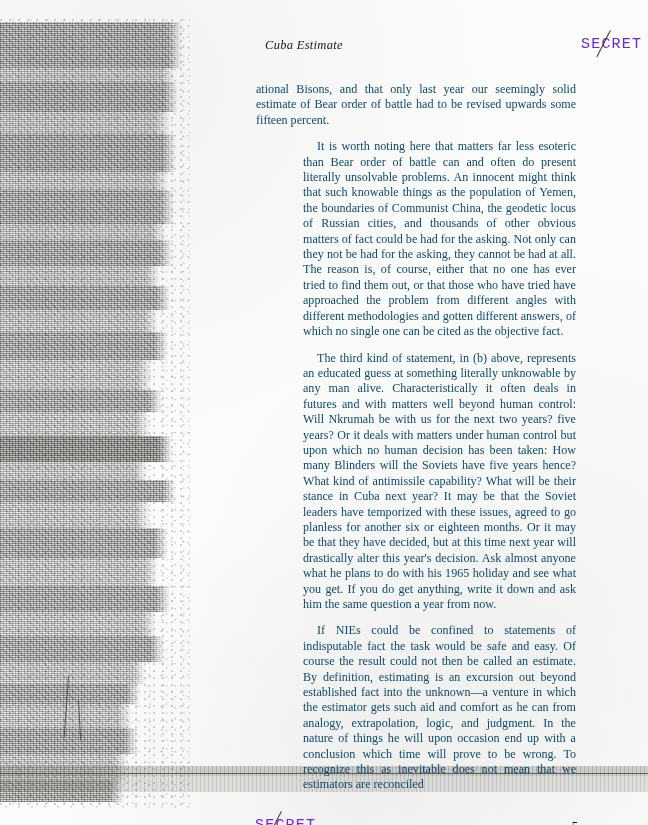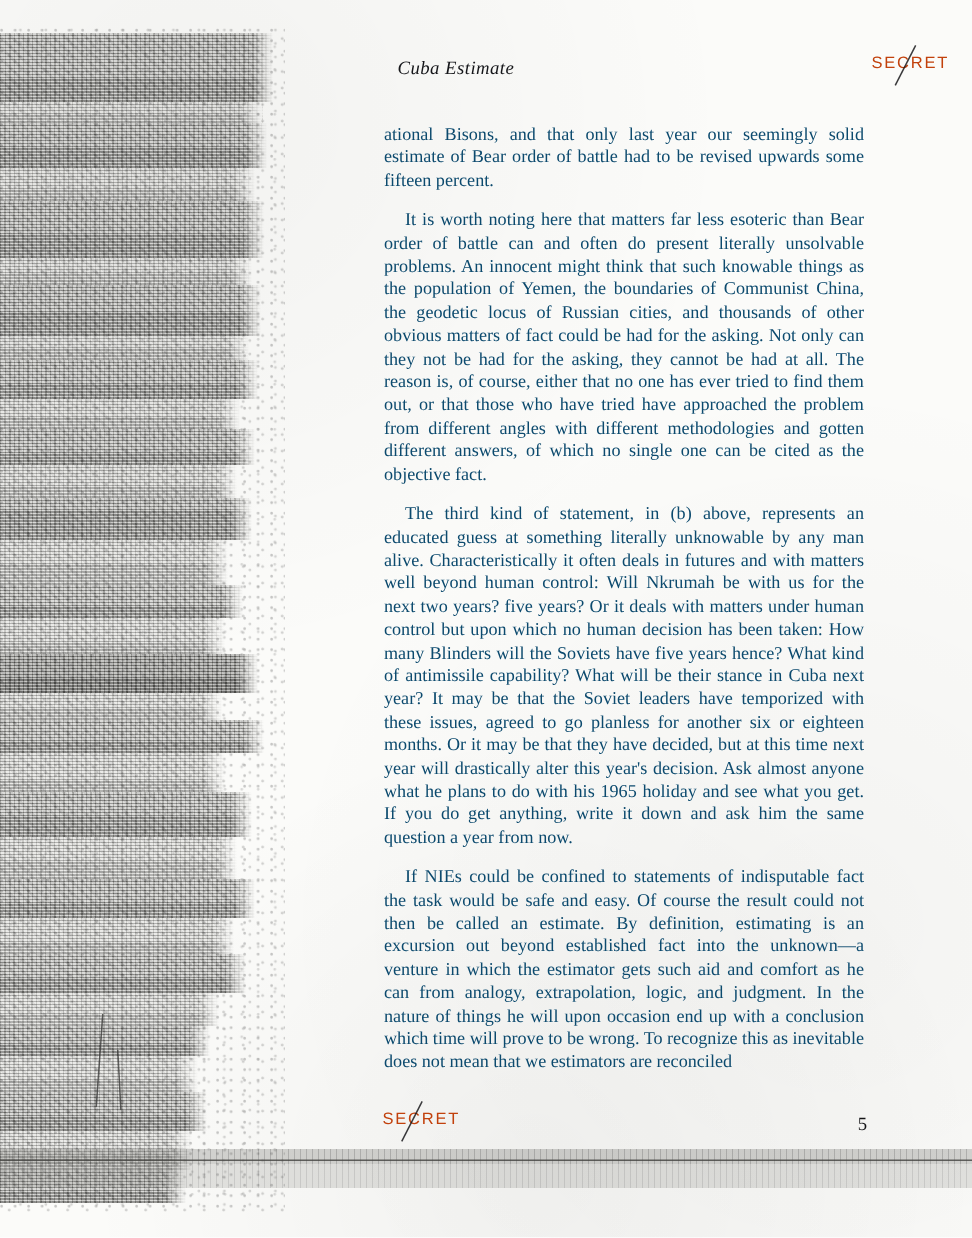--- a/index.html
+++ b/index.html
@@ -101,24 +101,24 @@
     left: 9px;
     top: 8px;
     font-family: "Liberation Serif", serif;
     font-style: italic;
     font-size: 12.5px;
     color: #15161a;
     letter-spacing: 0.3px;
   }
   .classification {
     position: absolute;
-    font-family: Liberation Sans, sans-serif;
-    font-size: 11px;
+    font-family: Liberation Mono, monospace;
+    font-size: 15px;
     letter-spacing: 1.2px;
-    color: #c2410c;
+    color: #6d28d9;
   }
   .class-top {
     left: 325px;
     top: 6px;
   }
   .class-bottom {
     left: 0px;
     top: 0px;
   }
   .slash {
@@ -139,20 +139,21 @@
     color: #0c4a6e;
     text-align: justify;
     -webkit-hyphens: none;
     hyphens: none;
   }
   .body-text p {
     margin: 0 0 11px 0;
   }
   .body-text p.indent {
     text-indent: 14px;
+    margin-left: 47px;
   }
   .body-text p.last {
     margin-bottom: 0;
   }
 
   .footer-row {
     position: relative;
     margin-top: 18px;
     height: 26px;
   }

